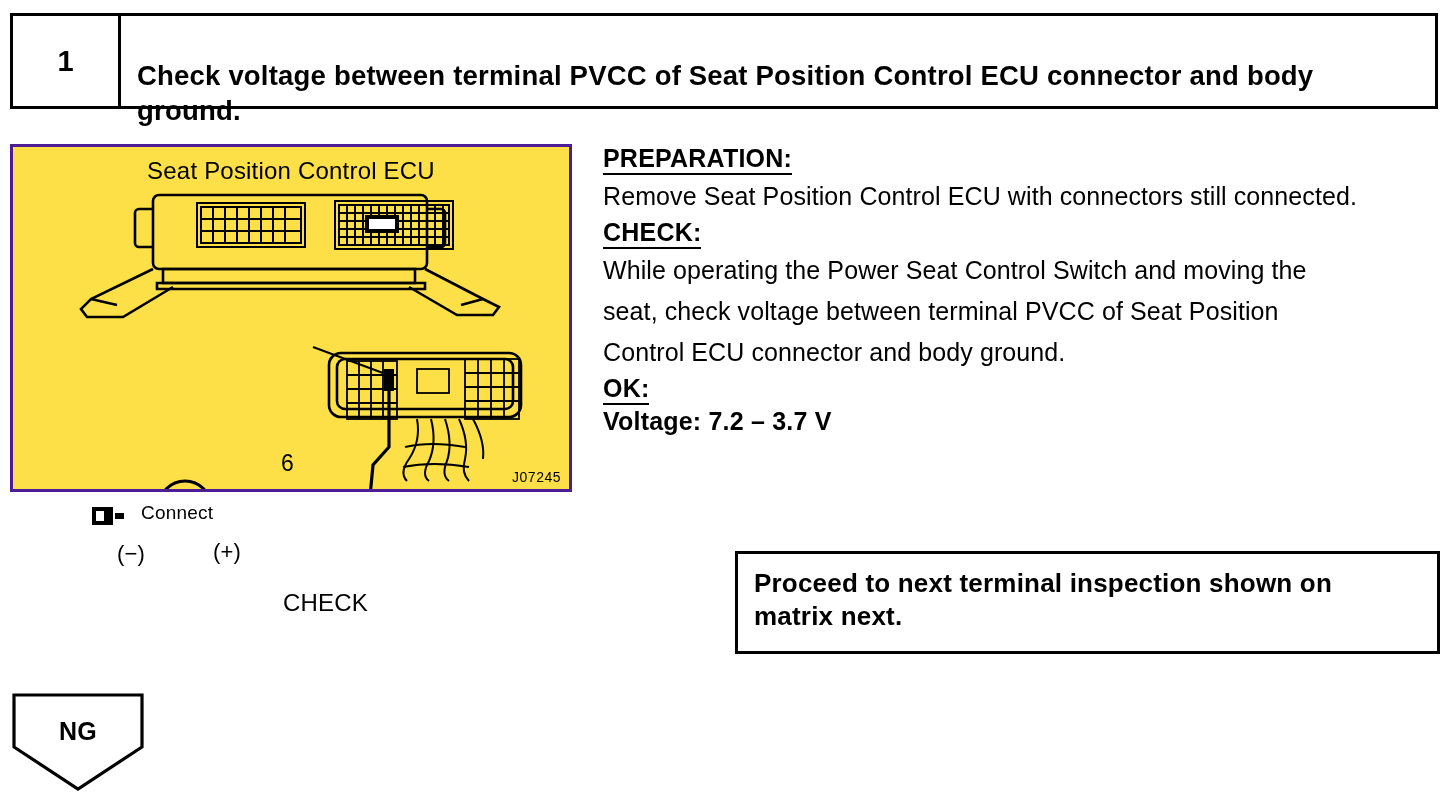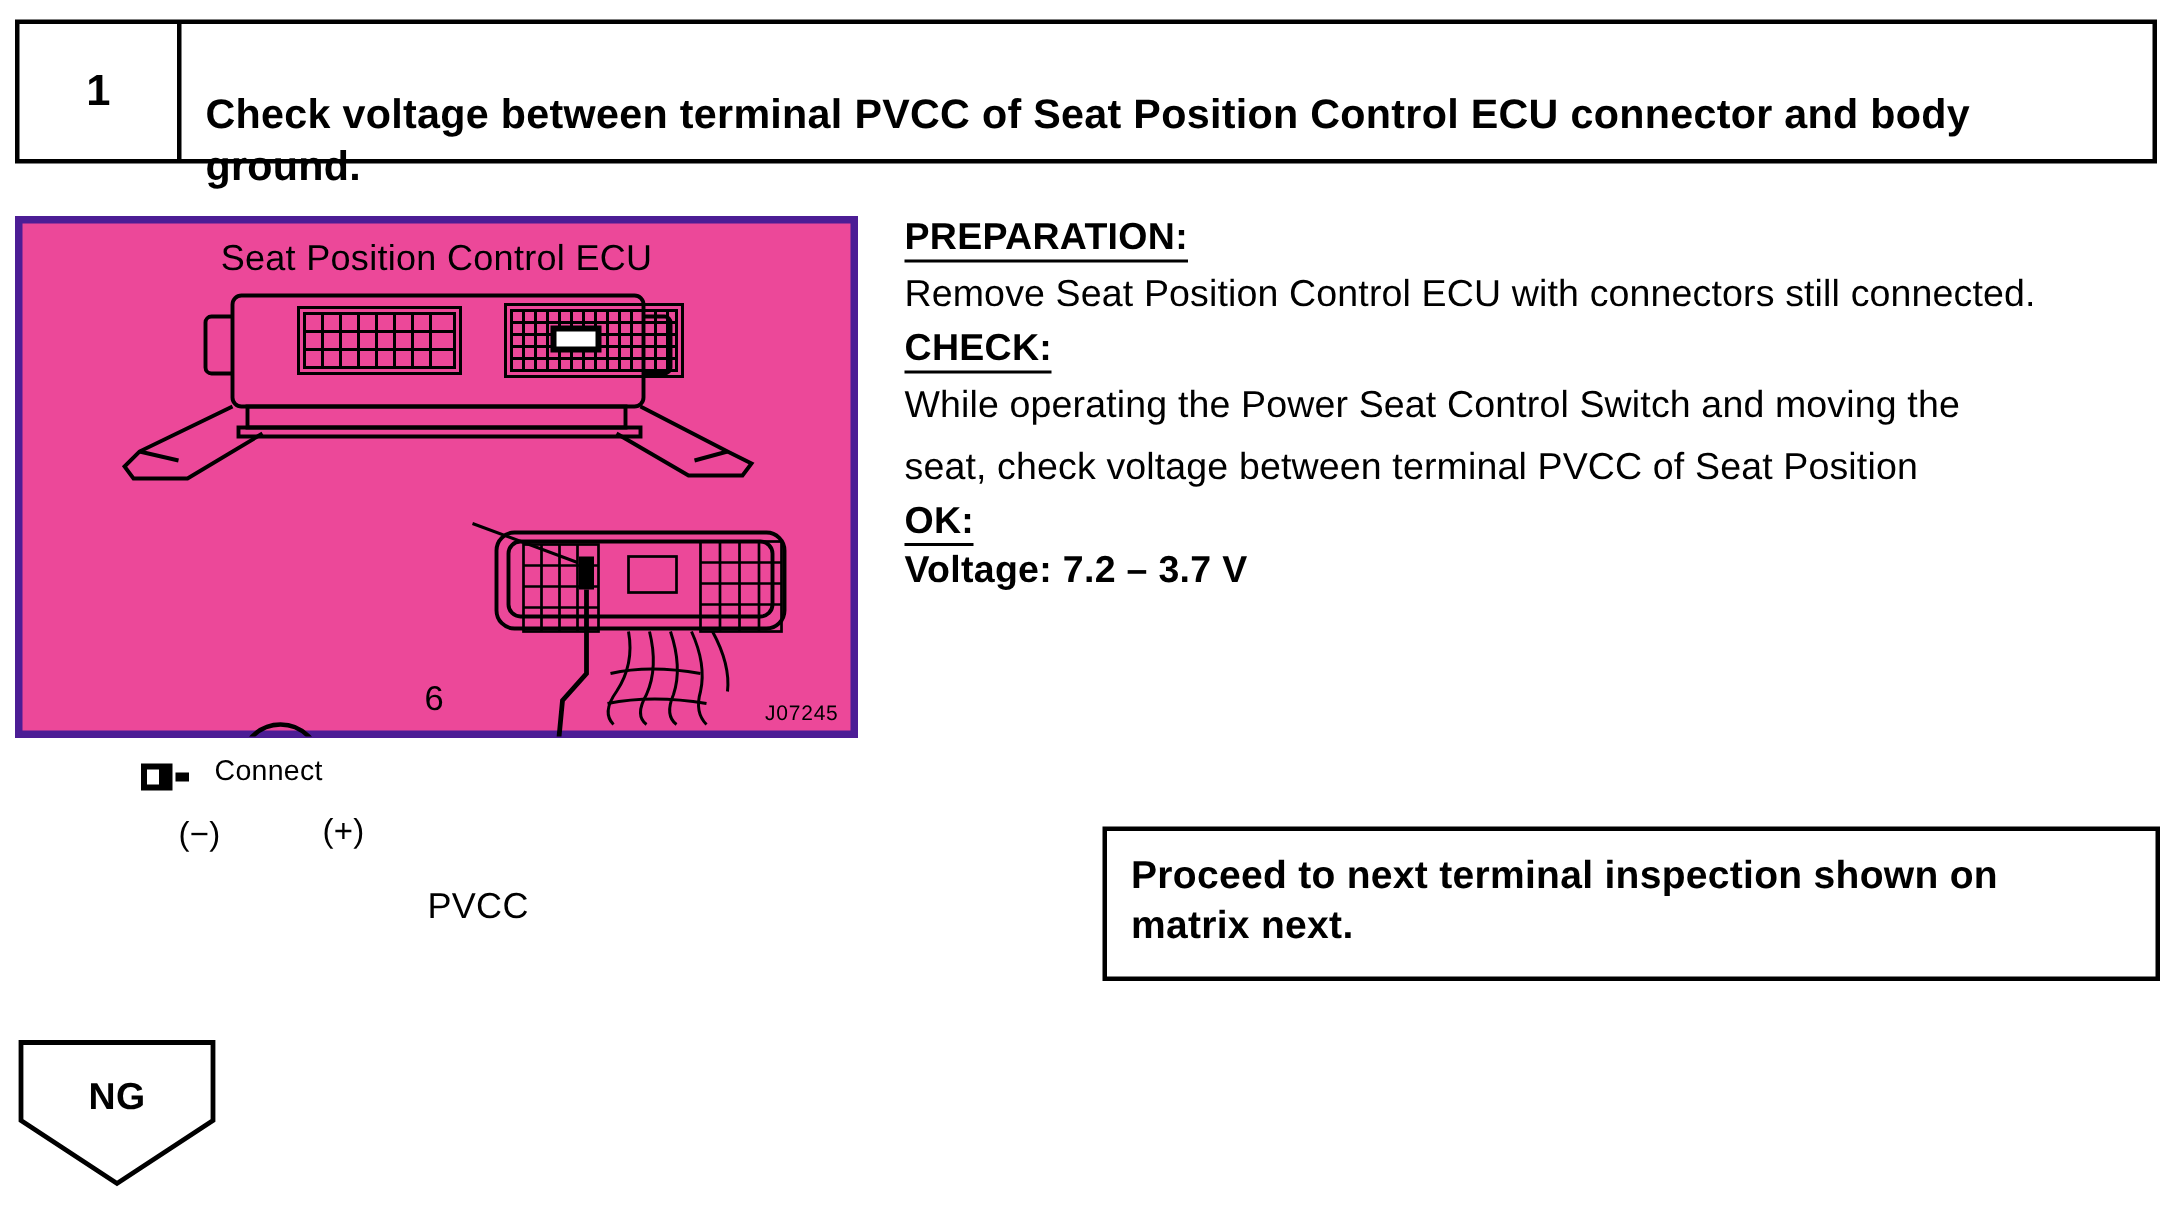--- a/index.html
+++ b/index.html
@@ -49,23 +49,23 @@
     margin-top: 31px;
   }
 
   
   .figure-box {
     position: absolute;
     left: 10px;
     top: 144px;
     width: 562px;
     height: 348px;
-    border: 5px solid #4c1d95;
-    box-sizing: border-box;
-    background: #ec4899;
+    border: 3px solid #4c1d95;
+    box-sizing: border-box;
+    background: #fde047;
   }
   .figure-caption {
     position: absolute;
     left: 0;
     top: 10px;
     width: 100%;
     text-align: center;
     font-size: 24px;
     letter-spacing: 0.2px;
   }
@@ -296,37 +296,38 @@
 
   <svg class="connect-swatch" viewBox="0 0 36 24" aria-hidden="true">
     <rect x="1" y="3" width="21" height="18" fill="#000"></rect>
     <rect x="5" y="7" width="8" height="10" fill="#fff"></rect>
     <rect x="24" y="9" width="9" height="6" fill="#000"></rect>
   </svg>
 
   <div class="fig-label lbl-connect">Connect</div>
   <div class="fig-label lbl-minus">(−)</div>
   <div class="fig-label lbl-plus">(+)</div>
-  <div class="fig-label lbl-pvcc">PVCC</div>
+  <div class="fig-label lbl-pvcc">CHECK</div>
   <div class="fig-label lbl-six">6</div>
 
   <div class="figure-code">J07245</div>
 </div>
 
 <div class="text-col">
 
   <div class="blk">
     <div class="lbl-head">PREPARATION:</div>
     <p class="body-text">Remove Seat Position Control ECU with connectors still connected.</p>
   </div>
 
   <div class="blk">
     <div class="lbl-head">CHECK:</div>
     <p class="body-text">While operating the Power Seat Control Switch and moving the</p>
     <p class="body-text">seat, check voltage between terminal PVCC of Seat Position</p>
+    <p class="body-text nojust">Control ECU connector and body ground.</p>
   </div>
 
   <div class="blk">
     <div class="lbl-head">OK:</div>
     <p class="bold-val">Voltage: 7.2 – 3.7 V</p>
   </div>
 </div>
 
 <div class="ok-row">
   <div class="result-box">

